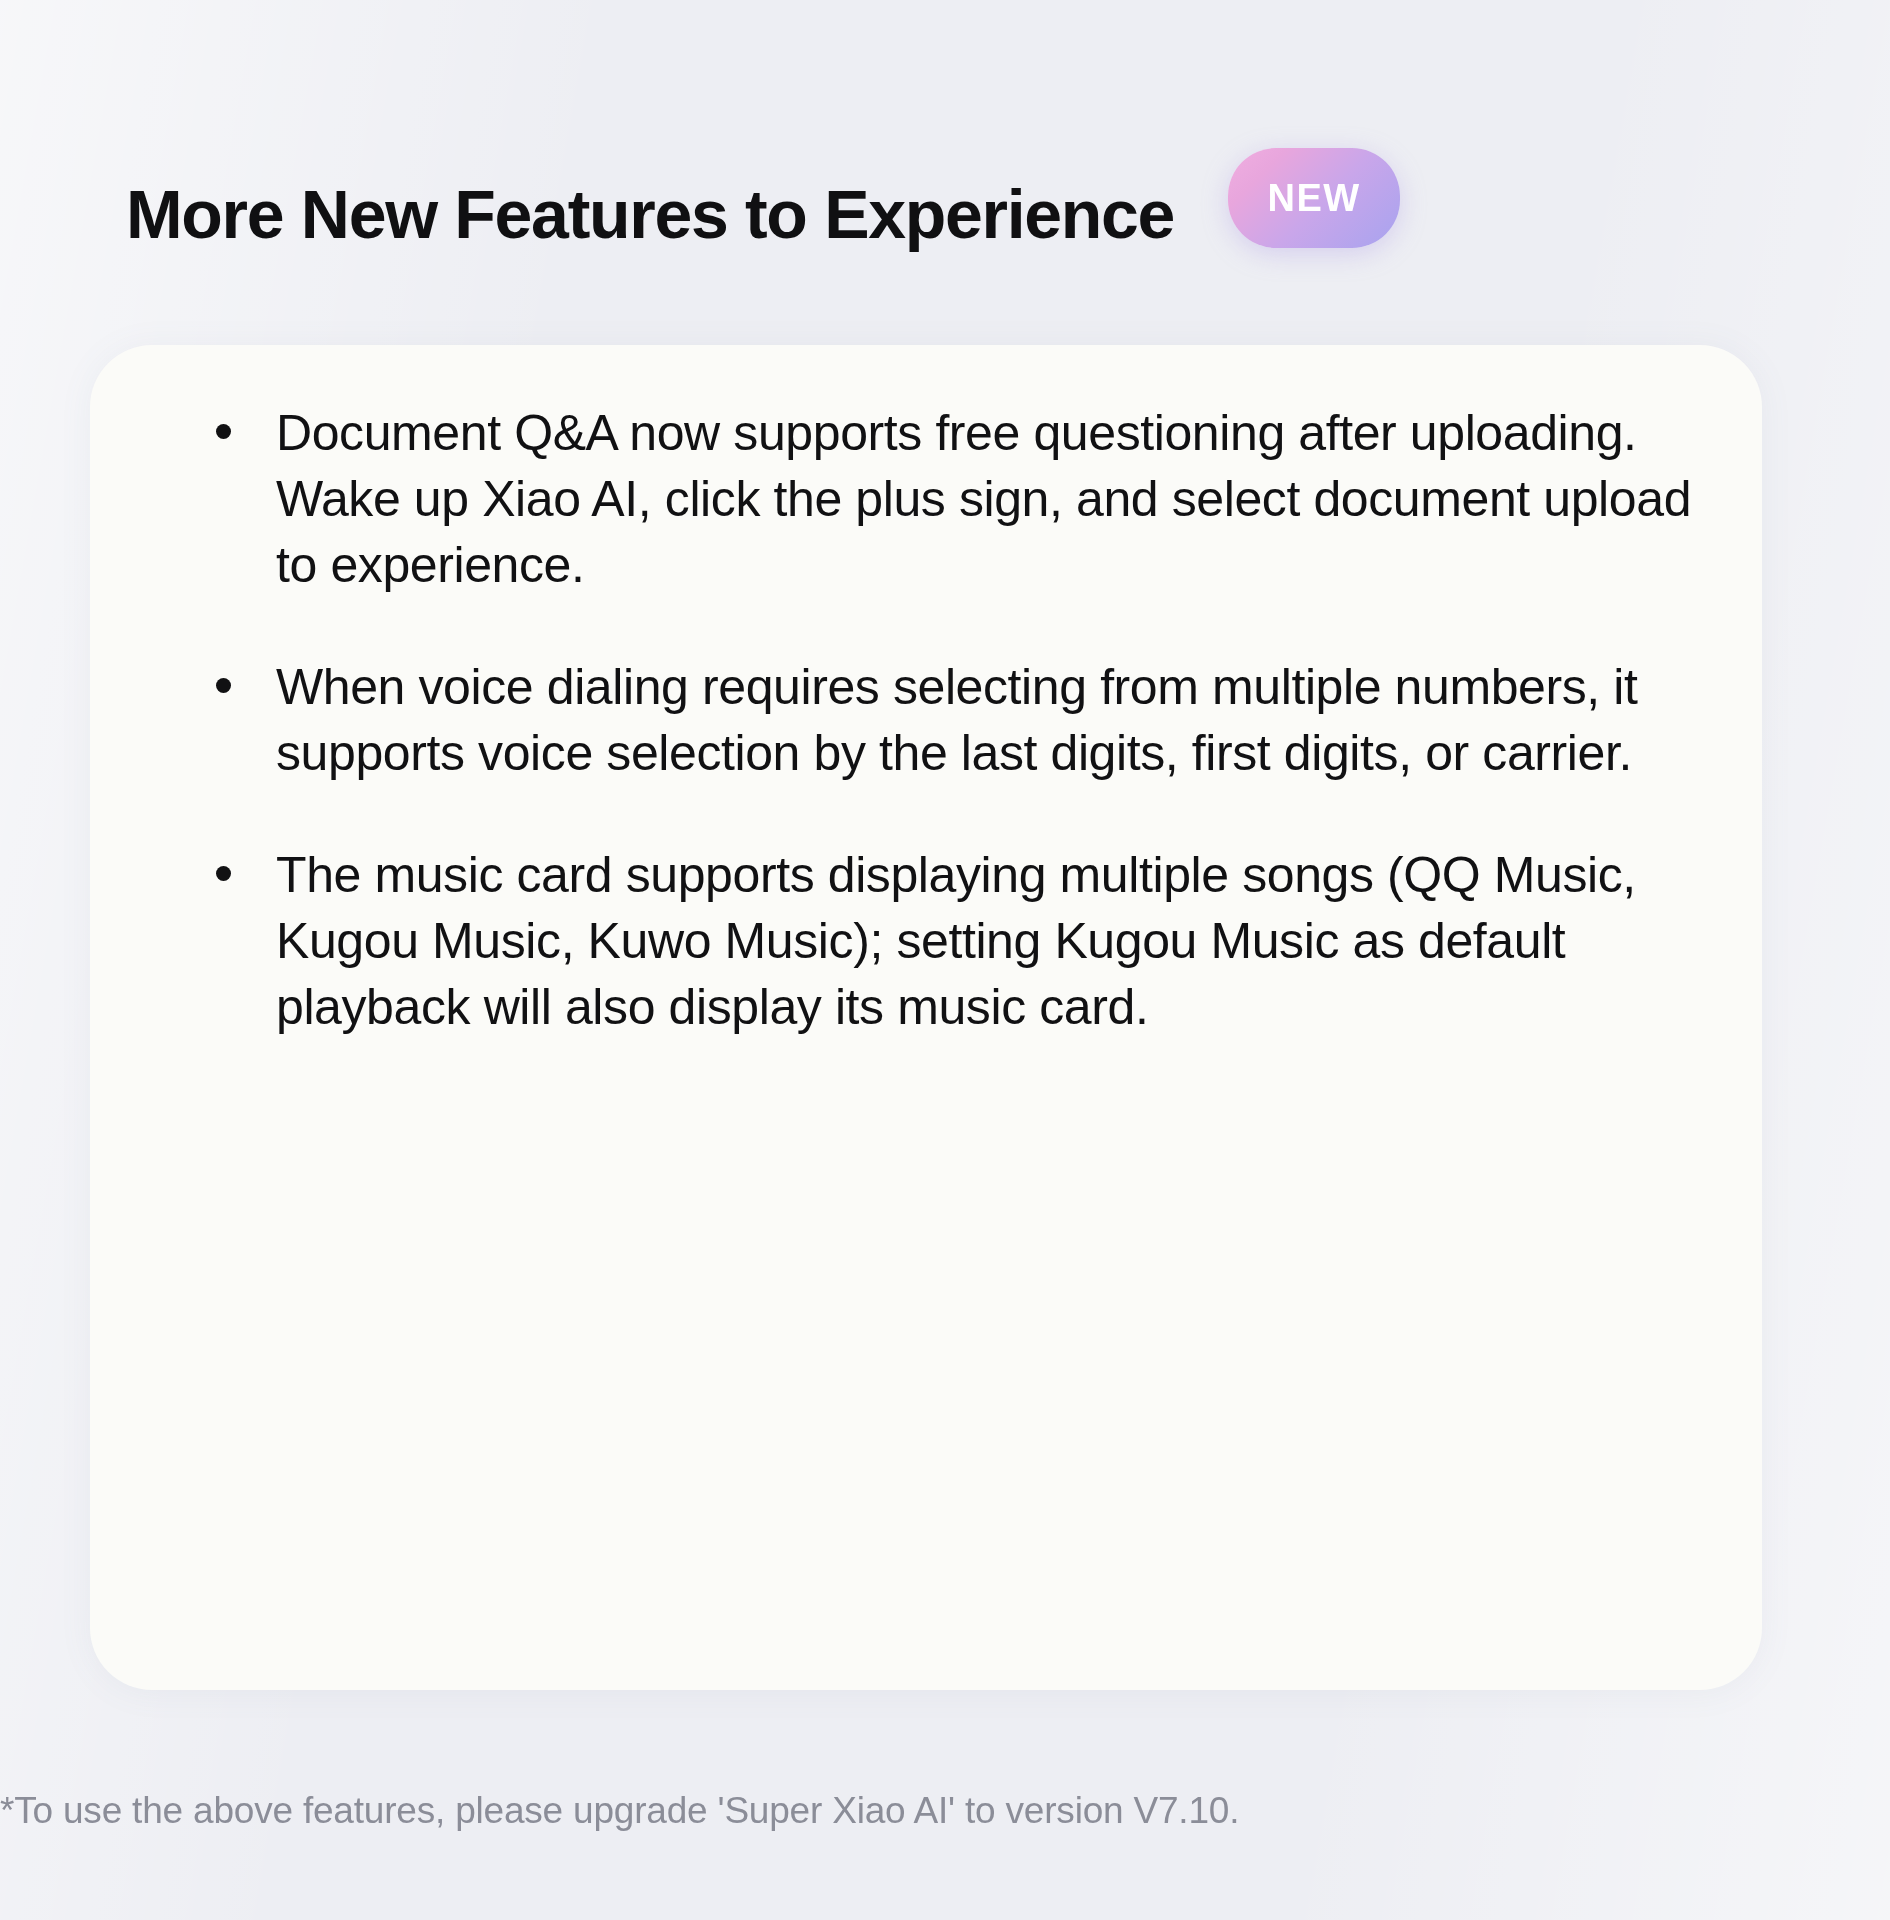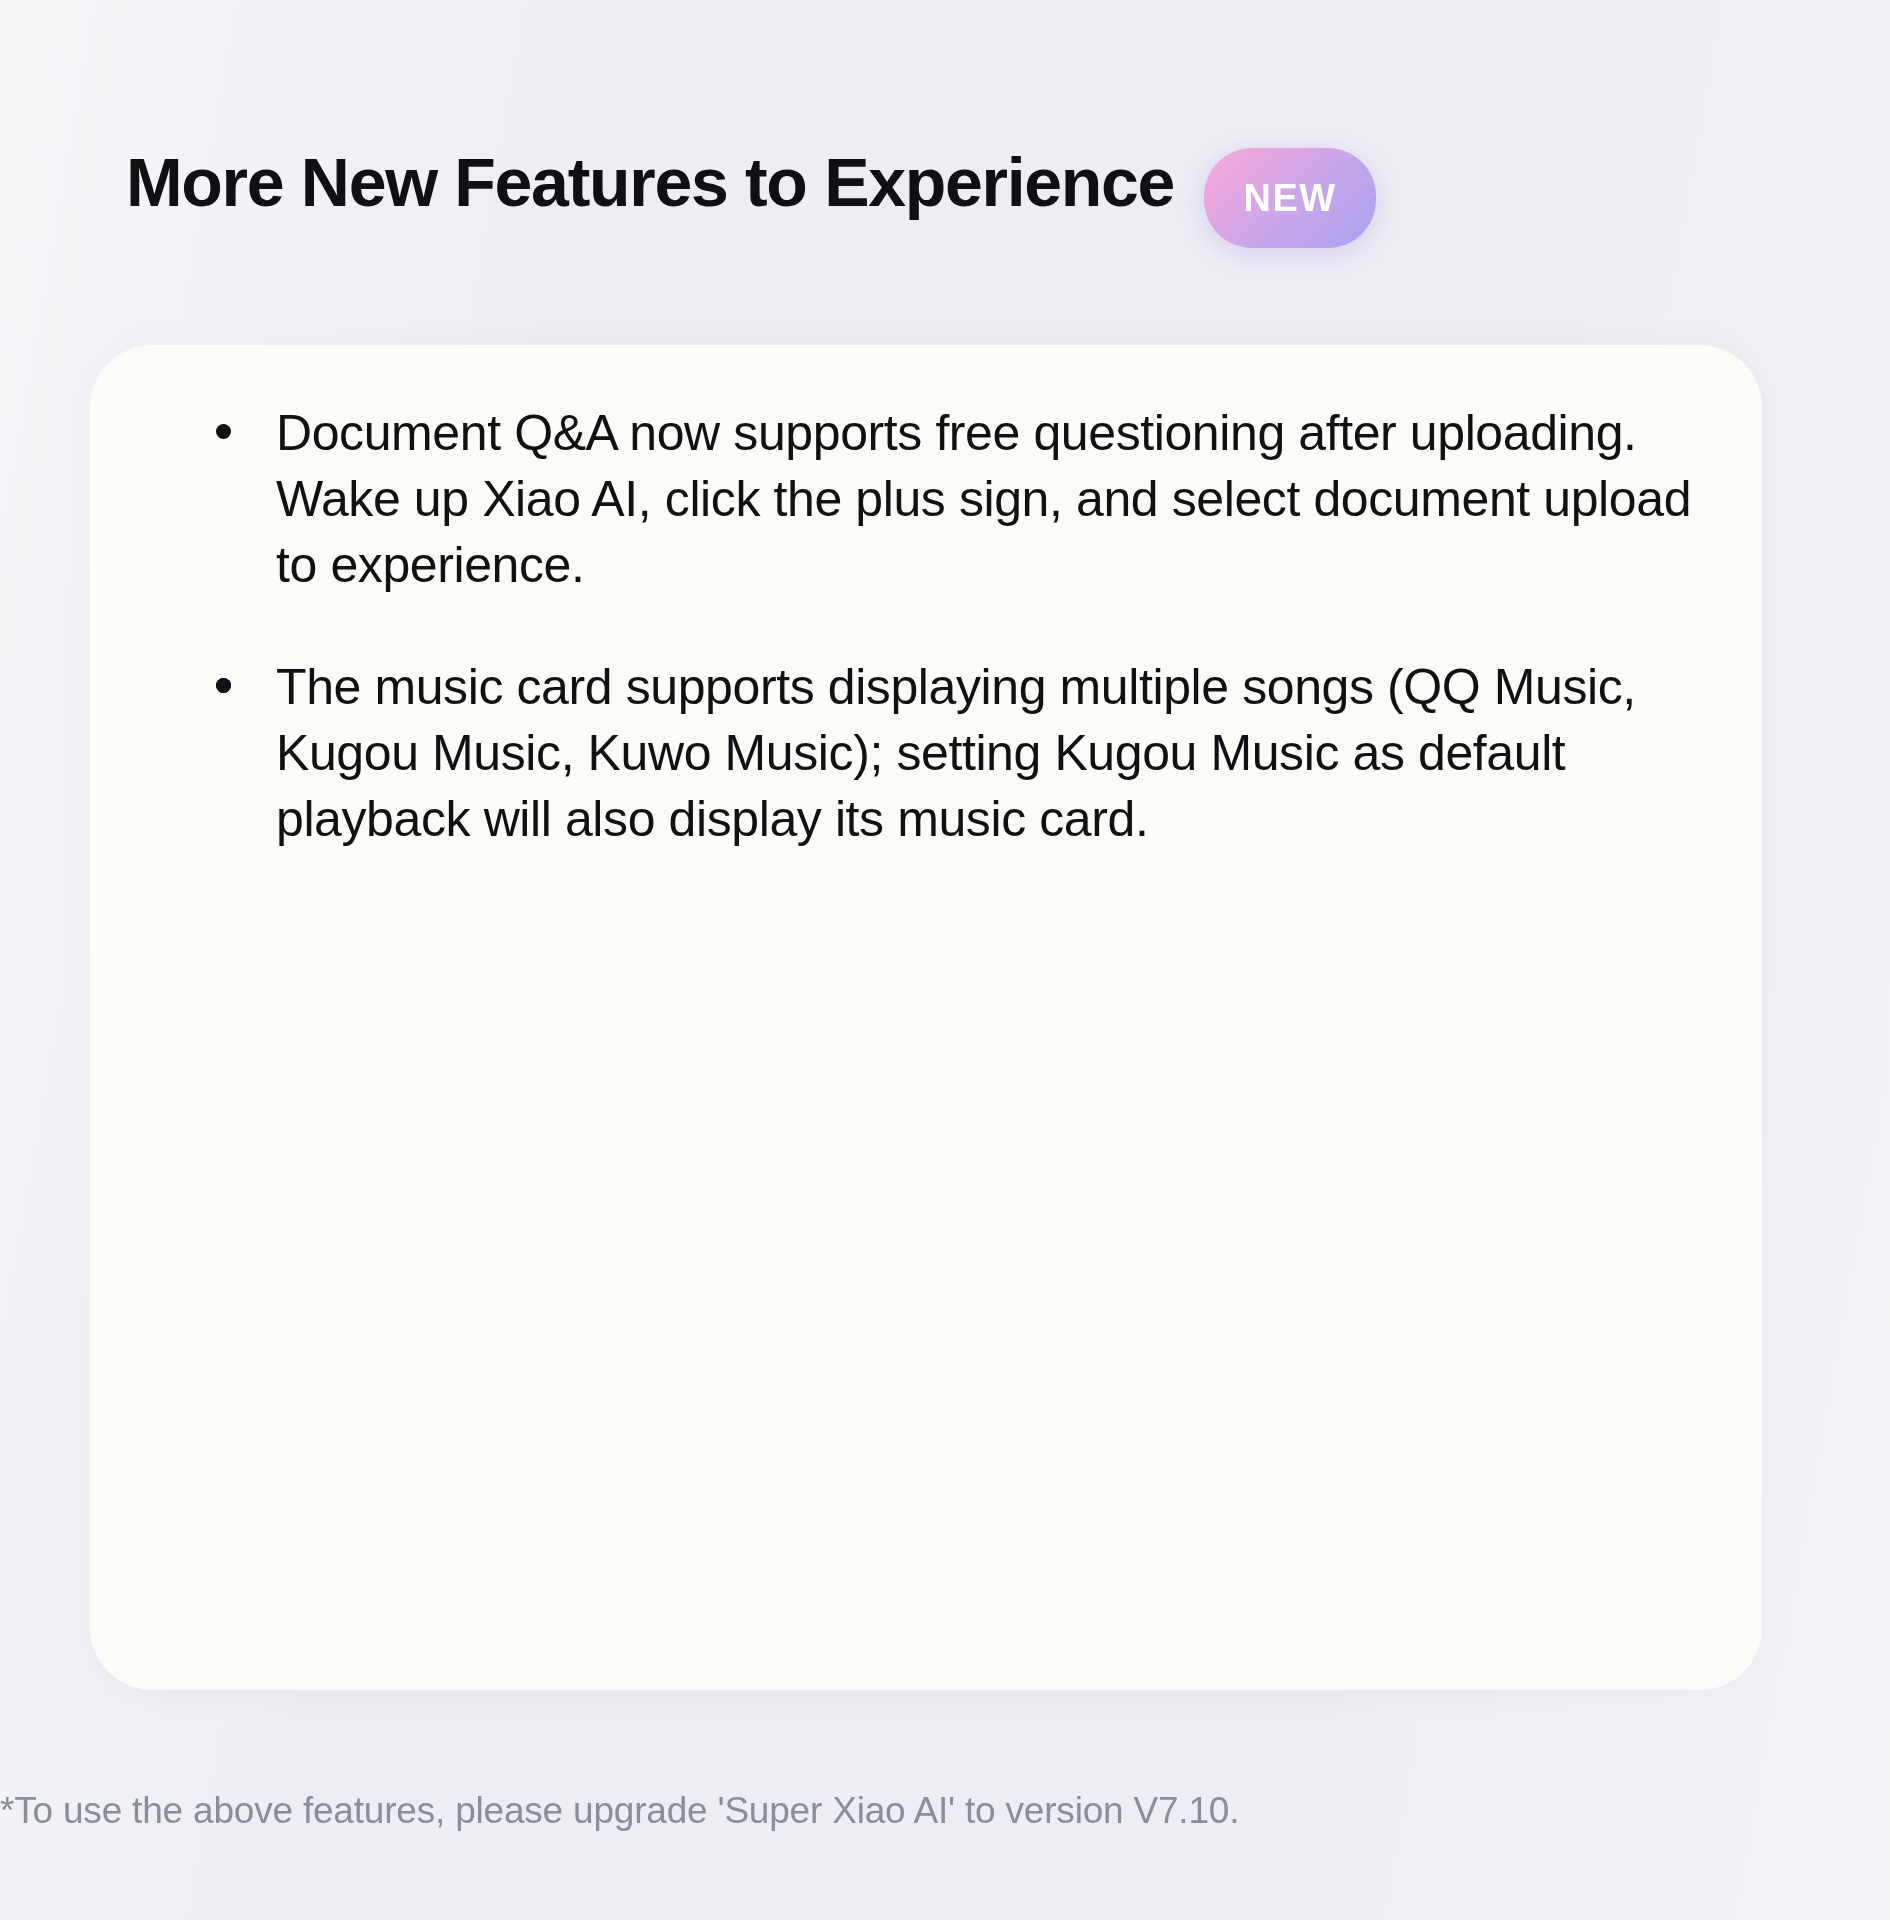--- a/index.html
+++ b/index.html
@@ -27,22 +27,22 @@
                 rgba(255,255,255,0.0) 28%,
                 rgba(255,255,255,0.0) 72%,
                 rgba(255,255,255,0.45) 100%);
   }
 
   .header {
     position: absolute;
     left: 126px;
     top: 148px;
     display: flex;
-    align-items: flex-start;
-    gap: 30px;
+    align-items: flex-end;
+    gap: 54px;
     z-index: 3;
   }
 
   .page-title {
     font-size: 68px;
     font-weight: 700;
     letter-spacing: -1.3px;
     color: #101012;
     line-height: 1;
     white-space: nowrap;
@@ -137,20 +137,21 @@
 </div>
 
 <section class="feature-card">
   <ul class="feature-list">
     <li class="feature-item">
       <span class="bullet-dot"></span>
       <span>Document Q&amp;A now supports free questioning after uploading. Wake up Xiao AI, click the plus sign, and select document upload to experience.</span>
     </li>
     <li class="feature-item">
       <span class="bullet-dot"></span>
+      <span>When voice dialing requires selecting from multiple numbers, it supports voice selection by the last digits, first digits, or carrier.</span>
     </li>
     <li class="feature-item">
       <span class="bullet-dot"></span>
       <span>The music card supports displaying multiple songs (QQ Music, Kugou Music, Kuwo Music); setting Kugou Music as default playback will also display its music card.</span>
     </li>
   </ul>
 </section>
 
 <div class="footnote">*To use the above features, please upgrade 'Super Xiao AI' to version V7.10.</div>
 

